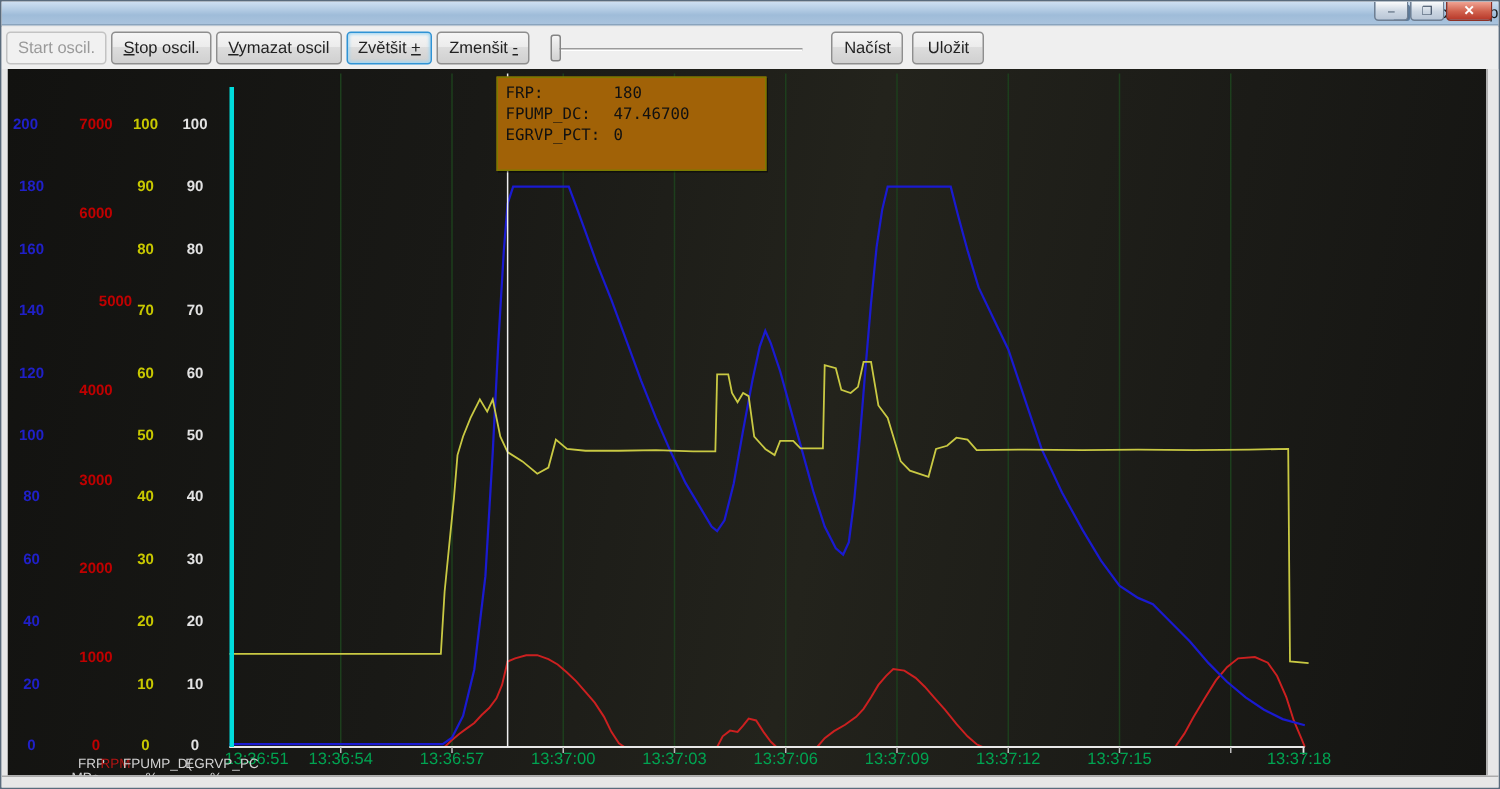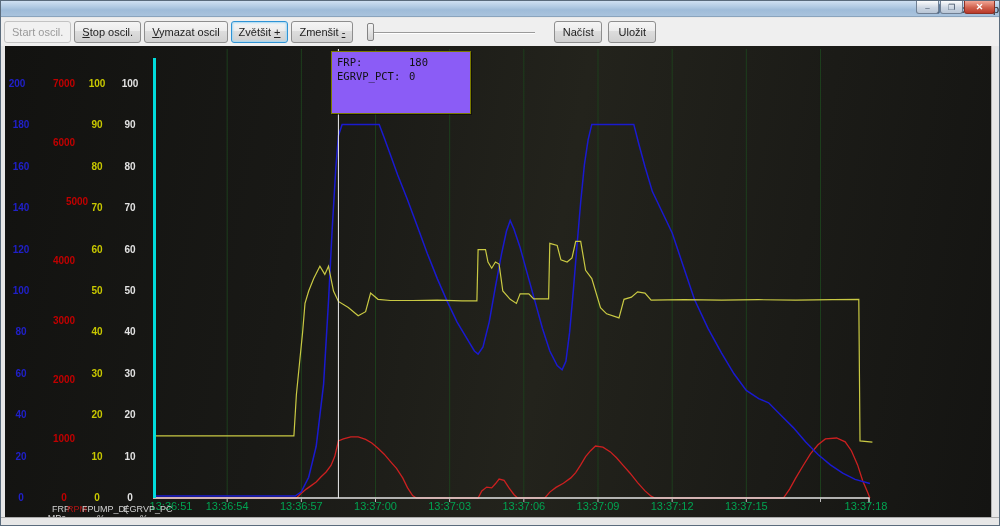--- a/index.html
+++ b/index.html
@@ -34,21 +34,21 @@
   .spacer{width:16px;}
   
   .chart{position:absolute;left:0;top:45px;width:1000px;height:471px;}
   .plotbg{position:absolute;left:4px;top:0;width:986px;height:471px;
     background:linear-gradient(100deg,#121210 0%,#191916 30%,#23231c 55%,#1b1b17 78%,#141412 100%);}
   .chart svg{position:absolute;left:0;top:0;}
   .ylab,.xlab,.flab{position:absolute;transform:translateX(-50%);white-space:nowrap;}
   .ylab{font-size:10px;font-weight:bold;letter-spacing:0px;}
   .xlab{font-size:11px;color:#00a351;}
   .flab{font-size:9px;}
-  .tooltip{position:absolute;left:330px;top:5px;width:140px;height:63px;background:#8b5cf6;
+  .tooltip{position:absolute;left:330px;top:5px;width:180px;height:63px;background:#a16207;
     border:1px solid #7a7a00;box-shadow:1px 1px 0 rgba(0,0,0,.45);padding:3px 0 0 5px;
     font-family:"DejaVu Sans Mono",monospace;font-size:10.5px;color:#111;z-index:5;}
   .trow{height:14px;line-height:14px;}
   .trow .tl{display:inline-block;width:72px;}
   .edge-l{position:absolute;left:0;top:45px;width:4px;height:471px;background:#e7e7e7;}
   .edge-r{position:absolute;left:990px;top:45px;width:10px;height:471px;background:#e7e7e7;border-left:1px solid #b0b0b0;}
   .edge-b{position:absolute;left:0;top:516px;width:1000px;height:10px;background:#e7e7e7;border-top:1px solid #ababab;}
 </style>
 </head>
 <body>
@@ -172,20 +172,21 @@
         <span class="flab" style="color: rgb(210, 210, 210); left: 56px; top: 467px;">MPa</span>
         <span class="flab" style="color: rgb(181, 20, 20); left: 76px; top: 458px;">RPM</span>
         <span class="flab" style="color: rgb(210, 210, 210); left: 104px; top: 458px;">FPUMP_D(</span>
         <span class="flab" style="color: rgb(210, 210, 210); left: 100px; top: 467px;">%</span>
         <span class="flab" style="color: rgb(210, 210, 210); left: 147px; top: 458px;">EGRVP_PC</span>
         <span class="flab" style="color: rgb(210, 210, 210); left: 143px; top: 467px;">%</span>
       </div>
     <div class="tooltip">
       <div id="tooltip-rows">
           <div class="trow"><span class="tl">FRP:</span><span class="tv">180</span></div>
+          <div class="trow"><span class="tl">FPUMP_DC:</span><span class="tv">47.46700</span></div>
           <div class="trow"><span class="tl">EGRVP_PCT:</span><span class="tv">0</span></div>
         </div>
     </div>
   </div>
 
   <div class="edge-l"></div>
   <div class="edge-r"></div>
   <div class="edge-b"></div>
 </div>
 

